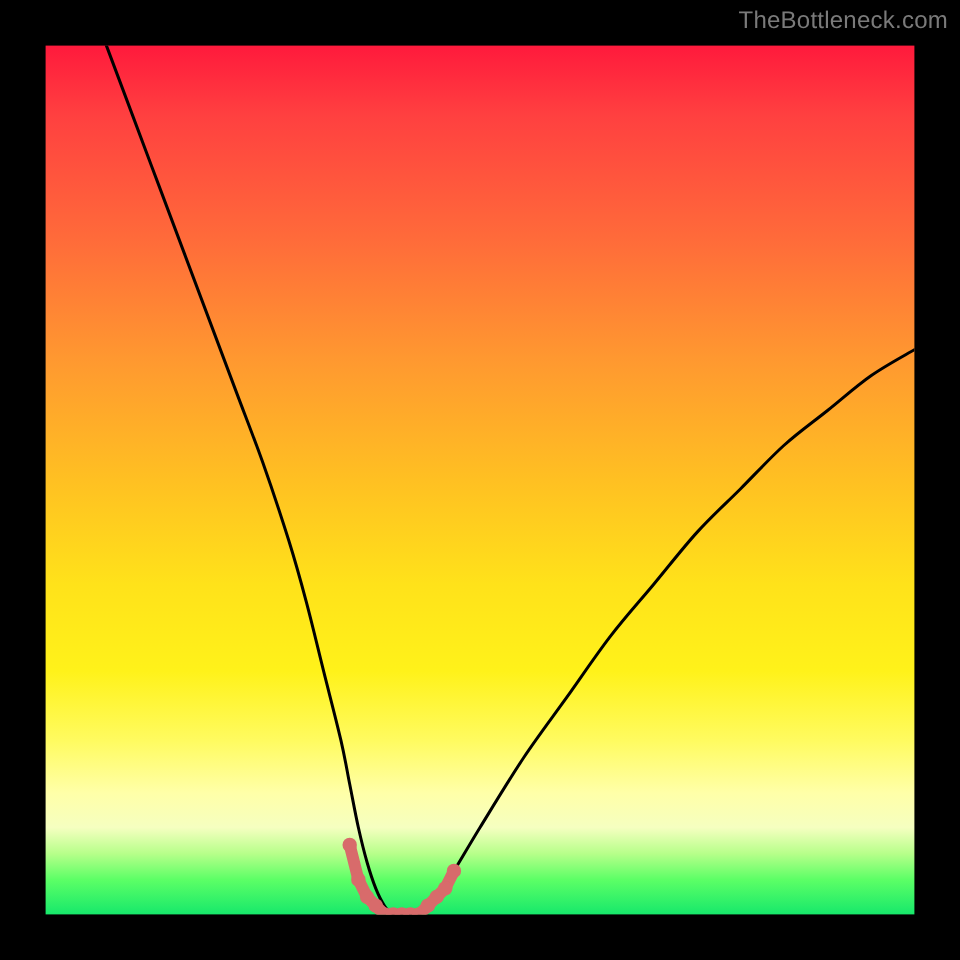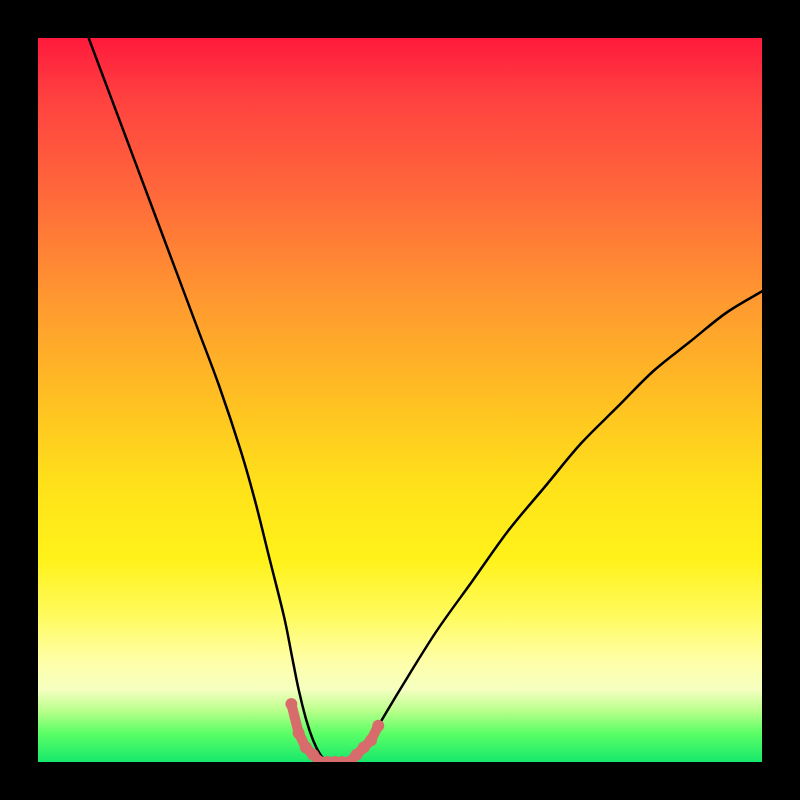--- a/index.html
+++ b/index.html
@@ -83,13 +83,14 @@
           <circle cx="304.08" cy="724" r="6" fill="#d86b6b"></circle>
           <circle cx="311.32" cy="724" r="6" fill="#d86b6b"></circle>
           <circle cx="318.56" cy="716.76" r="6" fill="#d86b6b"></circle>
           <circle cx="325.8" cy="709.52" r="6" fill="#d86b6b"></circle>
           <circle cx="333.04" cy="702.28" r="6" fill="#d86b6b"></circle>
           <circle cx="340.28" cy="687.8" r="6" fill="#d86b6b"></circle>
         </g>
     </svg>
 
   </div>
+  <div class="watermark">TheBottleneck.com</div>
 </div>
 
 </body></html>

